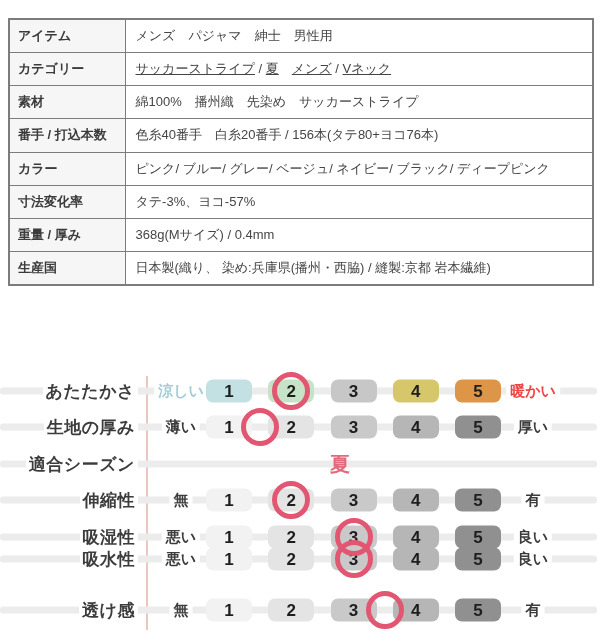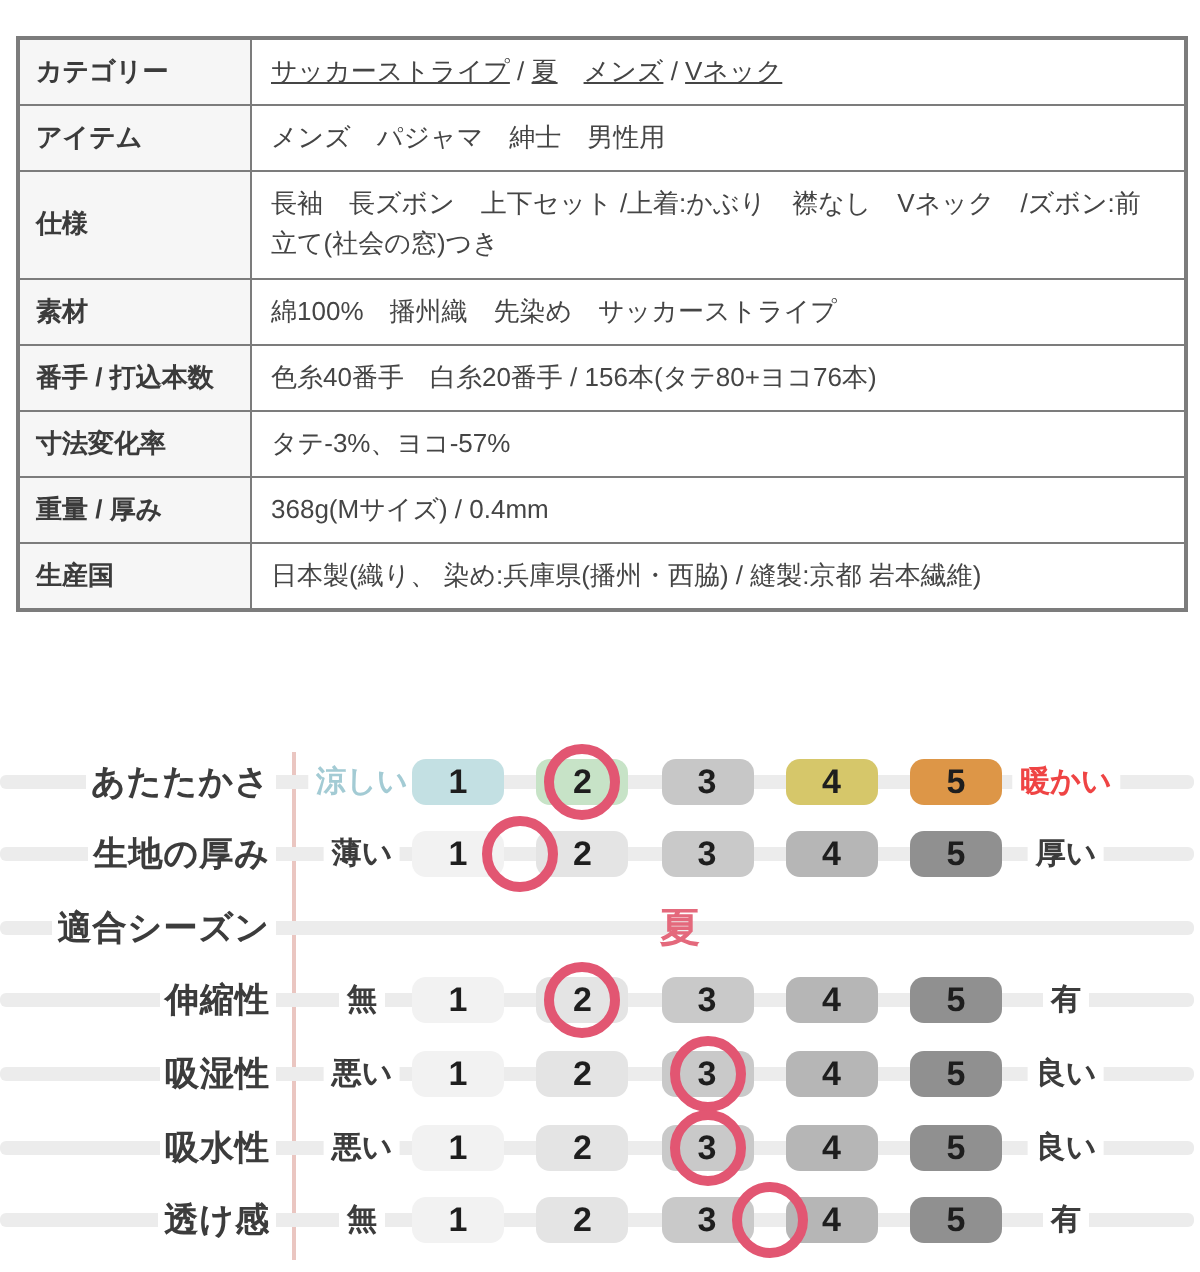--- a/index.html
+++ b/index.html
@@ -39,38 +39,38 @@
     font-size:20px; font-weight:bold; z-index:2; }
   .divider { position:absolute; left:146px; top:4px; width:2px; height:254px; z-index:0; }
 </style>
 </head>
 <body>
 
 <div class="page">
   <table class="spec-table">
     <tbody id="spec-body">
         <tr>
-          <th>カテゴリー</th>
-          <td><a>サッカーストライプ</a><span> / </span><a>夏</a><span>　</span><a>メンズ</a><span> / </span><a>Vネック</a></td>
-        </tr>
-        <tr>
           <th>アイテム</th>
           <td><span>メンズ　パジャマ　紳士　男性用</span></td>
         </tr>
         <tr>
-          <th>仕様</th>
-          <td><span>長袖　長ズボン　上下セット /上着:かぶり　襟なし　Vネック　/ズボン:前立て(社会の窓)つき</span></td>
+          <th>カテゴリー</th>
+          <td><a>サッカーストライプ</a><span> / </span><a>夏</a><span>　</span><a>メンズ</a><span> / </span><a>Vネック</a></td>
         </tr>
         <tr>
           <th>素材</th>
           <td><span>綿100%　播州織　先染め　サッカーストライプ</span></td>
         </tr>
         <tr>
           <th>番手 / 打込本数</th>
           <td><span>色糸40番手　白糸20番手 / 156本(タテ80+ヨコ76本)</span></td>
+        </tr>
+        <tr>
+          <th>カラー</th>
+          <td><span>ピンク/ ブルー/ グレー/ ベージュ/ ネイビー/ ブラック/ ディープピンク</span></td>
         </tr>
         <tr>
           <th>寸法変化率</th>
           <td><span>タテ-3%、ヨコ-57%</span></td>
         </tr>
         <tr>
           <th>重量 / 厚み</th>
           <td><span>368g(Mサイズ) / 0.4mm</span></td>
         </tr>
         <tr>
@@ -127,21 +127,21 @@
         <div class="row-label">吸湿性</div>
         <div class="minmax" style="left: 181px;">悪い</div>
         <div class="pill" style="left: 229px; background: rgb(242, 242, 242);">1</div>
         <div class="pill" style="left: 291.25px; background: rgb(228, 228, 228);">2</div>
         <div class="pill" style="left: 353.5px; background: rgb(201, 201, 201);">3</div>
         <div class="pill" style="left: 415.75px; background: rgb(182, 182, 182);">4</div>
         <div class="pill" style="left: 478px; background: rgb(144, 144, 144);">5</div>
         <div class="minmax" style="left: 533px;">良い</div>
         <div class="circle" style="left: 353.5px; border-color: rgb(226, 86, 114);"></div>
       </div>
-      <div class="chart-row" style="top: 183px;">
+      <div class="chart-row" style="top: 168px;">
         <div class="track" style="background: rgb(236, 236, 236);"></div>
         <div class="row-label">吸水性</div>
         <div class="minmax" style="left: 181px;">悪い</div>
         <div class="pill" style="left: 229px; background: rgb(242, 242, 242);">1</div>
         <div class="pill" style="left: 291.25px; background: rgb(228, 228, 228);">2</div>
         <div class="pill" style="left: 353.5px; background: rgb(201, 201, 201);">3</div>
         <div class="pill" style="left: 415.75px; background: rgb(182, 182, 182);">4</div>
         <div class="pill" style="left: 478px; background: rgb(144, 144, 144);">5</div>
         <div class="minmax" style="left: 533px;">良い</div>
         <div class="circle" style="left: 353.5px; border-color: rgb(226, 86, 114);"></div>

